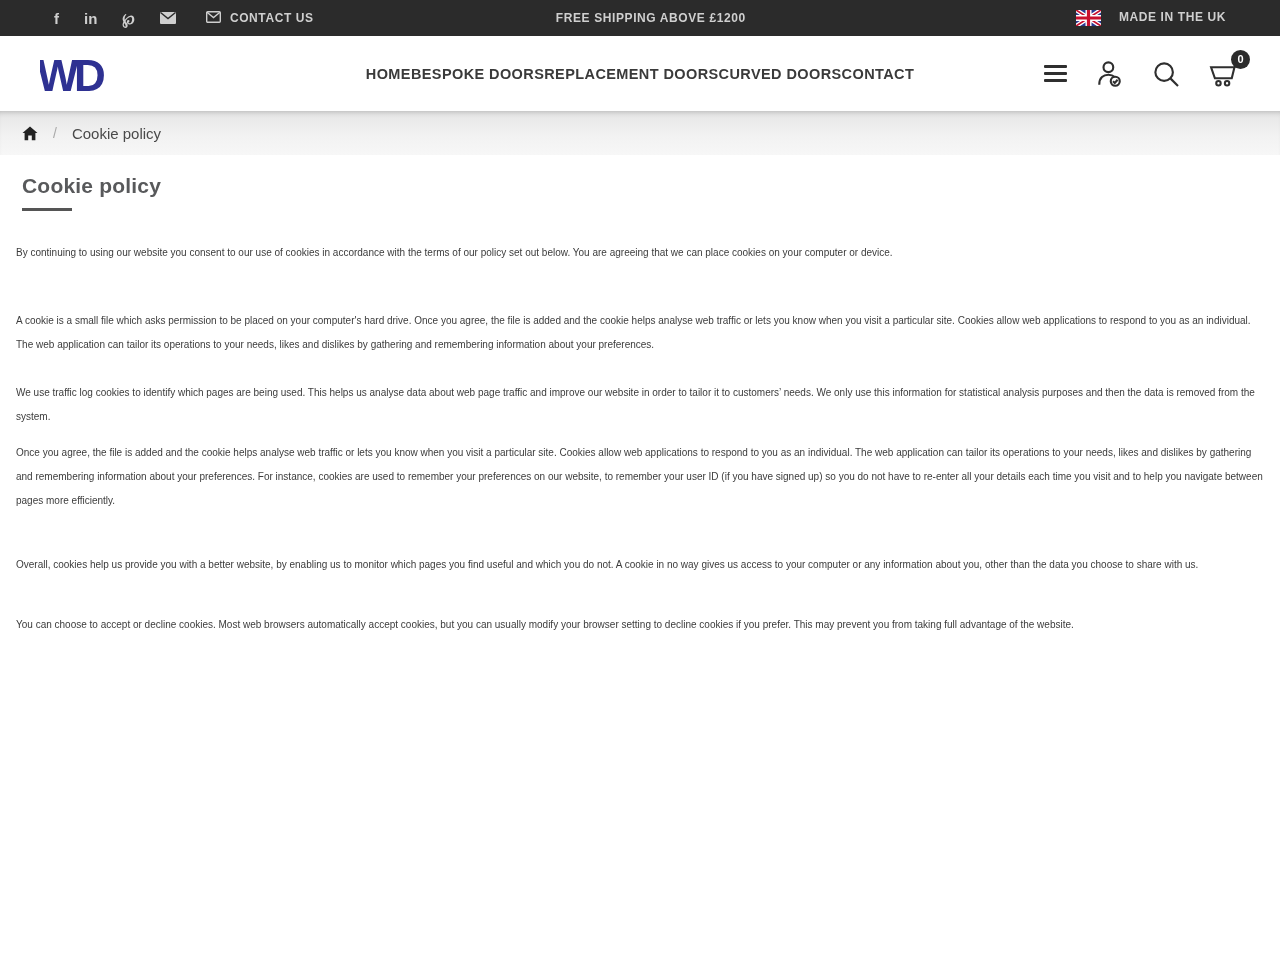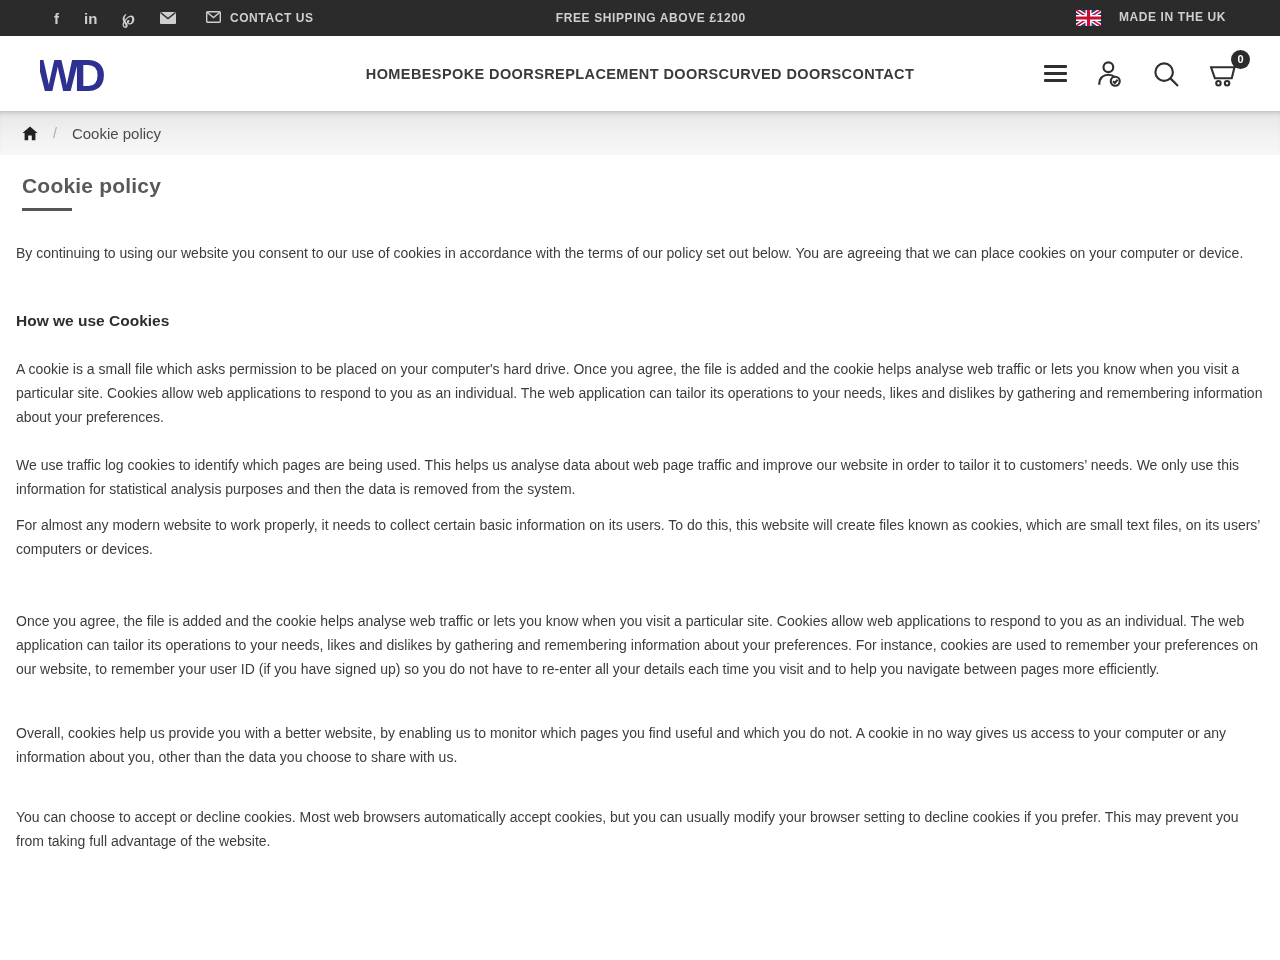--- a/index.html
+++ b/index.html
@@ -46,21 +46,21 @@
     display:flex; align-items:center; padding:0 22px; gap:15px; font-size:15px; color:#474747; }
   .crumb-home { cursor:pointer; display:flex; align-items:center; }
   .crumb-sep { color:#a9a9a9; font-size:14px; }
   .crumb-current { color:#4a4a4a; }
 
   
   .content { padding:18px 16px 0; }
   .page-title { font-size:21px; font-weight:bold; color:#58595b; margin-left:6px;
     line-height:26px; letter-spacing:.2px; }
   .title-underline { width:50px; height:3px; background:#555; margin:9px 0 30px 6px; }
-  .pb { font-size:14px; line-height:24px; color:#3c3c3c; font-weight:normal; }
+  .pb { font-size:10px; line-height:24px; color:#3c3c3c; font-weight:normal; }
   .hb { font-size:15.5px; line-height:24px; color:#2e2e2e; font-weight:bold; }
   .mb44 { margin-bottom:44px; } .mb48 { margin-bottom:48px; }
   .mb40 { margin-bottom:40px; } .mb36 { margin-bottom:36px; }
   .mb24 { margin-bottom:24px; } .mb12 { margin-bottom:12px; }
   .mb0  { margin-bottom:0; }
 </style>
 </head>
 <body>
 
 <div class="topbar">
@@ -158,20 +158,18 @@
   </span>
   <span class="crumb-sep">/</span>
   <span class="crumb-current">Cookie policy</span>
 </div>
 
 <div class="content">
   <h1 class="page-title">Cookie policy</h1>
   <div class="title-underline"></div>
 
   <p class="pb mb44">By continuing to using our website you consent to our use of cookies in accordance with the terms of our policy set out below.  You are agreeing that we can place cookies on your computer or device.</p>
-  <h3 class="hb mb24">How we use Cookies</h3>
   <p class="pb mb24">A cookie is a small file which asks permission to be placed on your computer's hard drive. Once you agree, the file is added and the cookie helps analyse web traffic or lets you know when you visit a particular site. Cookies allow web applications to respond to you as an individual. The web application can tailor its operations to your needs, likes and dislikes by gathering and remembering information about your preferences.</p>
   <p class="pb mb12">We use traffic log cookies to identify which pages are being used. This helps us analyse data about web page traffic and improve our website in order to tailor it to customers’ needs. We only use this information for statistical analysis purposes and then the data is removed from the system.</p>
-  <p class="pb mb48">For almost any modern website to work properly, it needs to collect certain basic information on its users. To do this, this website will create files known as cookies, which are small text files, on its users’ computers or devices.</p>
   <p class="pb mb40">Once you agree, the file is added and the cookie helps analyse web traffic or lets you know when you visit a particular site.  Cookies allow web applications to respond to you as an individual.  The web application can tailor its operations to your needs, likes and dislikes by gathering and remembering information about your preferences.   For instance, cookies are used to remember your preferences on our website, to remember your user ID (if you have signed up) so you do not have to re-enter all your details each time you visit and to help you navigate between pages more efficiently.</p>
   <p class="pb mb36">Overall, cookies help us provide you with a better website, by enabling us to monitor which pages you find useful and which you do not.  A cookie in no way gives us access to your computer or any information about you, other than the data you choose to share with us.</p>
   <p class="pb mb0">You can choose to accept or decline cookies.  Most web browsers automatically accept cookies, but you can usually modify your browser setting to decline cookies if you prefer.  This may prevent you from taking full advantage of the website.</p>
 </div>
 
 </body></html>

